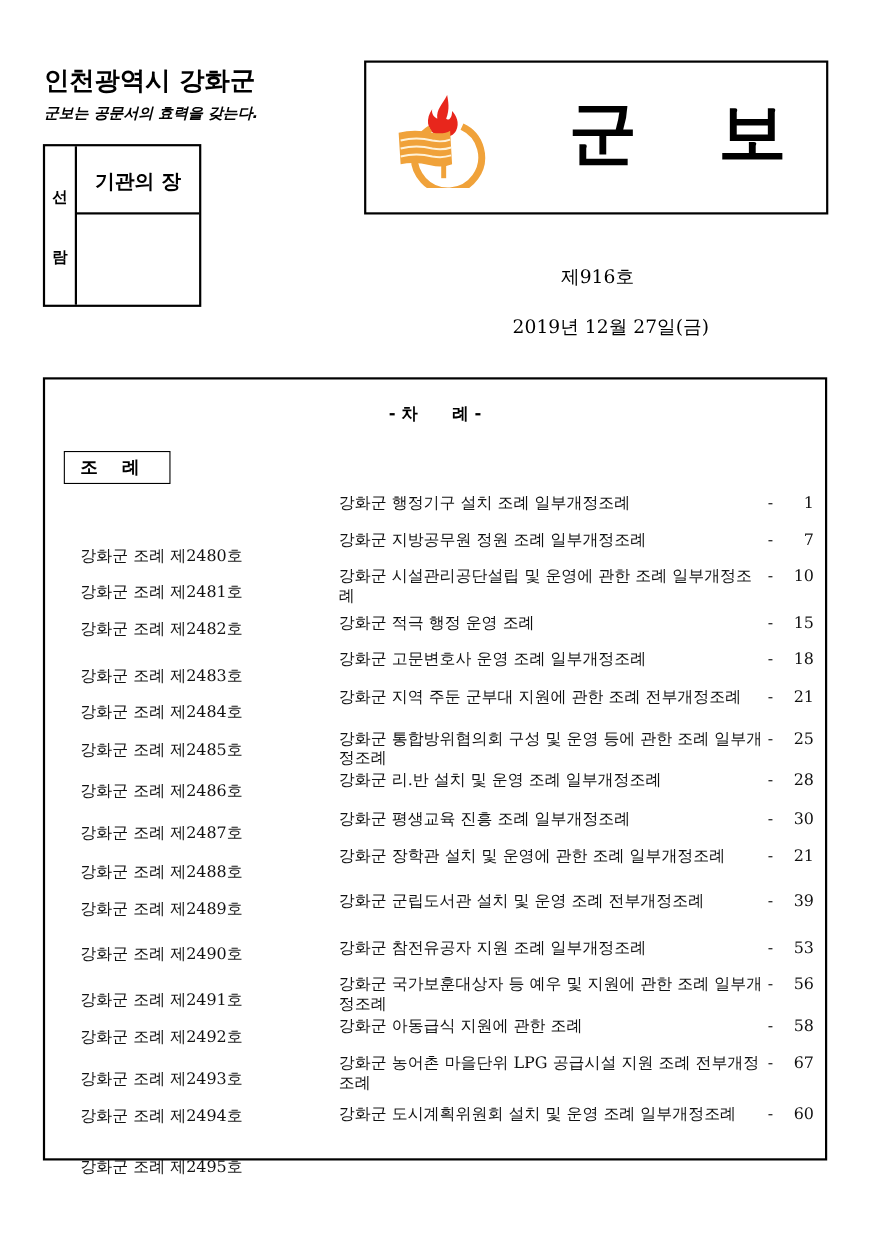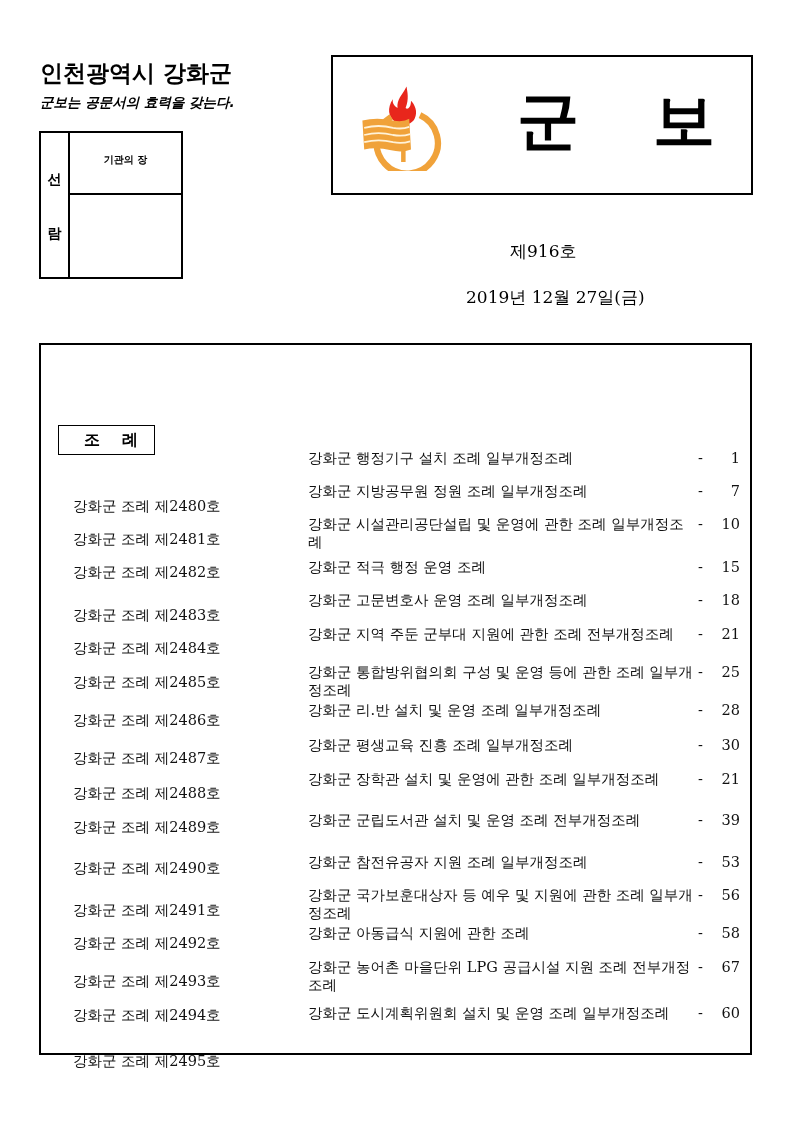--- a/index.html
+++ b/index.html
@@ -3,29 +3,29 @@
 <meta charset="utf-8">
 <style>
   html, body { margin: 0; padding: 0; background: #ffffff; }
   body { width: 793px; height: 1121px; position: relative; overflow: hidden; color: #000; font-family: "DejaVu Serif", serif; }
   .abs { position: absolute; }
   .region-name { left: 40px; top: 58px; font-family: "DejaVu Sans", sans-serif; font-weight: bold; font-size: 23px; letter-spacing: 0px; }
   .motto { left: 40px; top: 94px; font-family: "DejaVu Sans", sans-serif; font-weight: bold; font-size: 13.5px; font-style: italic; }
   .approval { left: 39px; top: 131px; width: 144px; height: 148px; border: 2px solid #000; box-sizing: border-box; }
   .approval .left-col { position: absolute; left: 0; top: 0; width: 29px; height: 100%; border-right: 2px solid #000; box-sizing: border-box; }
   .approval .left-col span { position: absolute; left: 0; width: 27px; text-align: center; font-family: "DejaVu Sans", sans-serif; font-weight: bold; font-size: 14px; }
-  .approval .head-cell { position: absolute; left: 29px; top: 0; right: 0; height: 62px; border-bottom: 2px solid #000; box-sizing: border-box; text-align: center; padding-top: 20px; font-family: "DejaVu Sans", sans-serif; font-weight: bold; font-size: 10px; }
+  .approval .head-cell { position: absolute; left: 29px; top: 0; right: 0; height: 62px; border-bottom: 2px solid #000; box-sizing: border-box; text-align: center; padding-top: 20px; font-family: "DejaVu Sans", sans-serif; font-weight: bold; font-size: 18px; }
   .title-box { left: 331px; top: 55px; width: 422px; height: 140px; border: 2px solid #000; box-sizing: border-box; }
   .title-box .logo { position: absolute; left: 24px; top: 24px; width: 90px; height: 90px; }
   .title-box .title-char { position: absolute; top: 28px; font-family: "DejaVu Sans", sans-serif; font-weight: bold; font-size: 62px; line-height: 72px; }
   .issue-no { left: 510px; top: 240px; font-family: "DejaVu Serif", serif; font-size: 17px; }
   .issue-date { left: 466px; top: 286px; font-family: "DejaVu Serif", serif; font-size: 17px; }
   .toc { left: 39px; top: 343px; width: 713px; height: 712px; border: 2px solid #000; box-sizing: border-box; }
   .toc-title { position: absolute; left: 0; right: 0; top: 22px; text-align: center; font-family: "DejaVu Sans", sans-serif; font-weight: bold; font-size: 15px; }
-  .section-label { position: absolute; left: 17px; top: 80px; width: 97px; height: 30px; border: 1.5px solid #000; box-sizing: border-box; font-family: "DejaVu Sans", sans-serif; font-weight: bold; font-size: 16px; line-height: 27px; padding-left: 25px; letter-spacing: 0; }
+  .section-label { position: absolute; left: 17px; top: 65px; width: 97px; height: 30px; border: 1.5px solid #000; box-sizing: border-box; font-family: "DejaVu Sans", sans-serif; font-weight: bold; font-size: 16px; line-height: 27px; padding-left: 14px; letter-spacing: 0; }
   .section-label .gap { display: inline-block; width: 22px; }
   .toc-row { position: absolute; left: 0; width: 100%; font-family: "DejaVu Serif", serif; font-size: 14.5px; line-height: 18px; color: #111; }
   .toc-row .num { position: absolute; left: 32px; white-space: nowrap; margin-top: 48px; }
   .toc-row .ttl { position: absolute; left: 267px; width: 390px; }
   .toc-row .dash { position: absolute; left: 657px; }
   .toc-row .pg { position: absolute; right: 10px; text-align: right; }
 </style>
 </head>
 <body>
 
@@ -51,20 +51,21 @@
     <path d="M8 68 Q24 64 40 68 Q50 70 59 67" fill="none" stroke="#fff2d8" stroke-width="2"></path>
   </svg>
   <span class="title-char" style="left:184px;">군</span>
   <span class="title-char" style="left:320px;">보</span>
 </div>
 
 <div class="abs issue-no">제916호</div>
 <div class="abs issue-date">2019년 12월 27일(금)</div>
 
 <div class="abs toc">
+  <div class="toc-title" style="white-space:pre;">- 차      례 -</div>
   <div class="section-label">
     <span>조</span><span class="gap"></span><span>례</span>
   </div>
 
   <div class="toc-row" style="top:104px;">
     <span class="num">강화군 조례 제2480호</span>
     <span class="ttl">강화군 행정기구 설치 조례 일부개정조례</span>
     <span class="dash">-</span>
     <span class="pg">1</span>
   </div>

